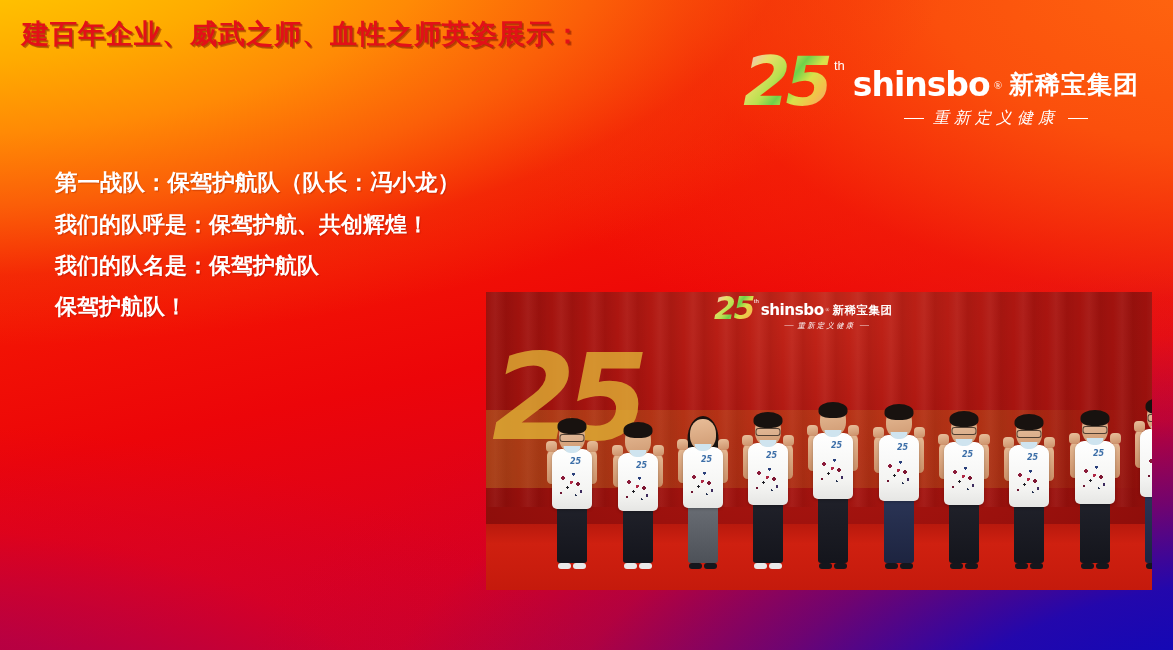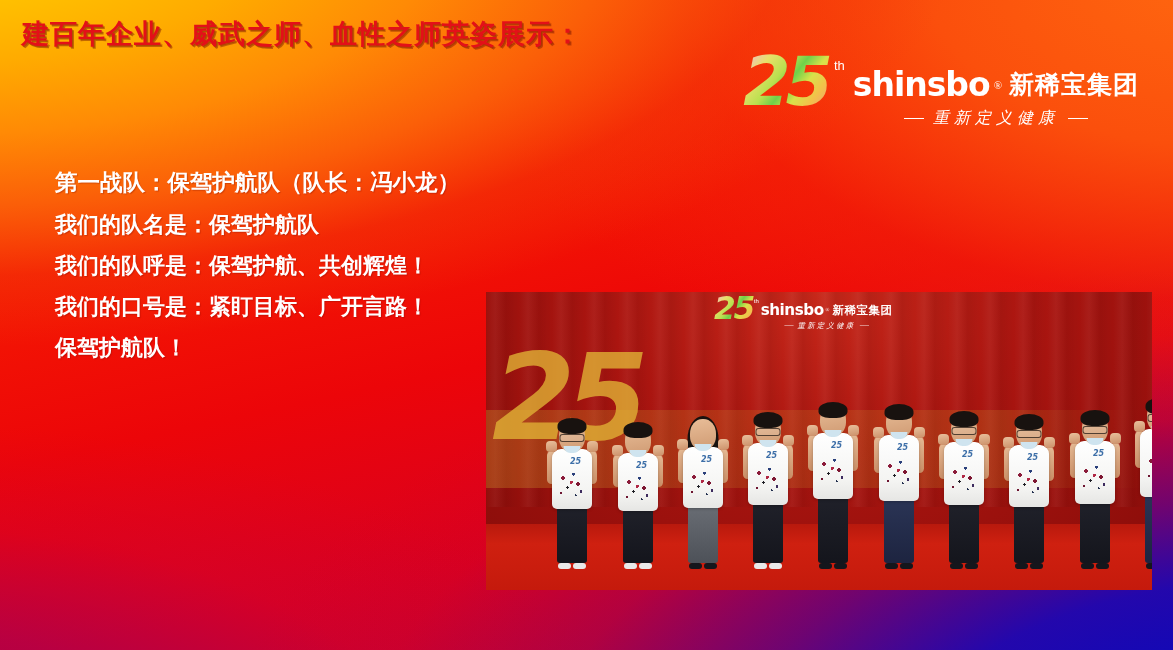--- a/index.html
+++ b/index.html
@@ -201,23 +201,22 @@
       <div class="logo-tag">
         <span class="logo-dash"></span>
         <span>重新定义健康</span>
         <span class="logo-dash"></span>
       </div>
     </div>
   </div>
 
   <div class="body-text">
     <div class="line first">第一战队：保驾护航队（队长：冯小龙）</div>
+    <div class="line">我们的队呼是：保驾护航、共创辉煌！</div>
     <div class="line">我们的队名是：保驾护航队</div>
-    <div class="line">我们的队呼是：保驾护航、共创辉煌！</div>
-    <div class="line">我们的口号是：紧盯目标、广开言路！</div>
     <div class="line">保驾护航队！</div>
   </div>
 
   <div class="photo">
     <div class="ph-back"></div>
     <div class="ph-folds"></div>
     <div class="ph-goldband"></div>
     <div class="ph-gold25">25</div>
 
     <div class="ph-logo">

